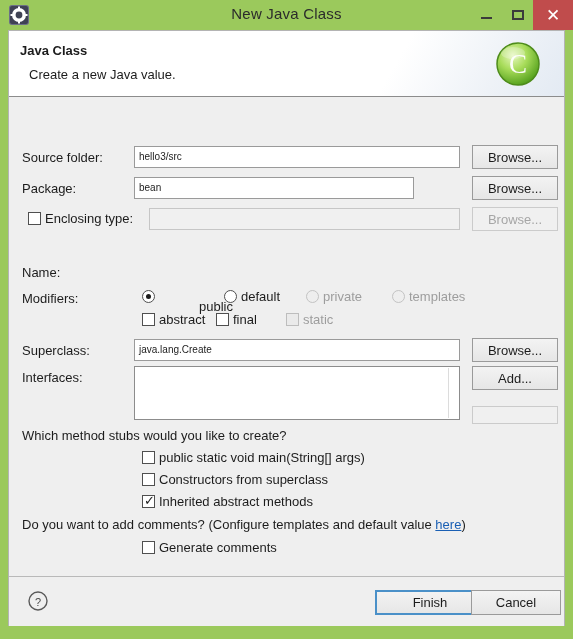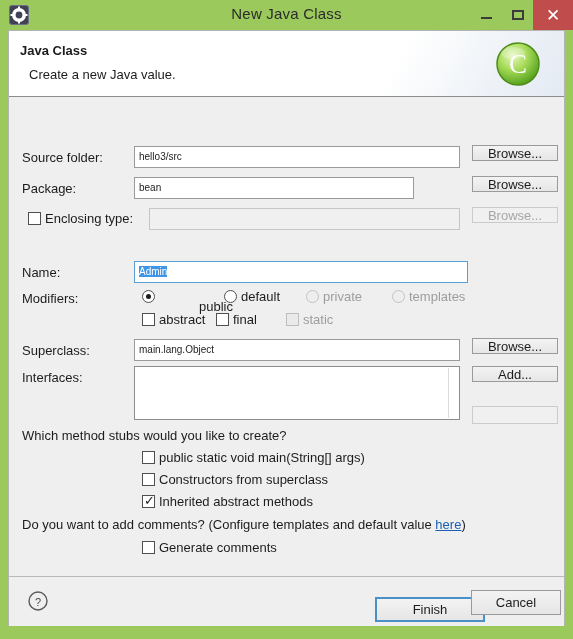--- a/index.html
+++ b/index.html
@@ -105,21 +105,21 @@
   }
   .field.focused { border: 1px solid #5a9fd4; }
   .field.disabled { background: #f0f0f0; border: 1px solid #c6c6c6; }
 
   .sel {
     background: #3f95e8; color: #ffffff;
   }
 
   .btn {
     position: absolute; box-sizing: border-box;
-    height: 16px; width: 86px;
+    height: 24px; width: 86px;
     background: linear-gradient(#f3f3f3, #e6e6e6);
     border: 1px solid #9a9a9a;
     font-size: 13px; color: #1c1c1c;
     display: flex; align-items: center; justify-content: center;
     font-family: "Liberation Sans", sans-serif;
   }
   .btn.disabled { color: #a6a6a6; border-color: #cbcbcb; background: #f0f0f0; }
   .btn.focus-ring { border: 1px solid #4a90c8; box-shadow: 0 0 0 1px #4a90c8 inset; }
 
   
@@ -232,21 +232,20 @@
       <div class="lbl" style="left:13px; top:83px;">Package:</div>
       <div class="field" style="left:125px; top:79px; width:280px;">bean</div>
       <div class="btn" style="left:463px; top:78px;">Browse...</div>
 
       <div class="cb" style="left:19px; top:114px;"></div>
       <div class="lbl" style="left:36px; top:113px;">Enclosing type:</div>
       <div class="field disabled" style="left:140px; top:110px; width:311px;"></div>
       <div class="btn disabled" style="left:463px; top:109px;">Browse...</div>
 
       <div class="lbl" style="left:13px; top:167px;">Name:</div>
-      <div class="field focused" style="left:125px; top:163px; width:334px;"><span class="sel">Admin</span></div>
 
       <div class="lbl" style="left:13px; top:193px;">Modifiers:</div>
 
       <div class="rb" style="left:133px; top:192px;">
         <div class="dot"></div>
       </div>
       <div class="lbl" style="left:150px; top:201px;margin-left:40px;">public</div>
 
       <div class="rb" style="left:215px; top:192px;"></div>
       <div class="lbl" style="left:232px; top:191px;">default</div>
@@ -260,21 +259,21 @@
       <div class="cb" style="left:133px; top:215px;"></div>
       <div class="lbl" style="left:150px; top:214px;">abstract</div>
 
       <div class="cb" style="left:207px; top:215px;"></div>
       <div class="lbl" style="left:224px; top:214px;">final</div>
 
       <div class="cb disabled" style="left:277px; top:215px;"></div>
       <div class="lbl dim" style="left:294px; top:214px;">static</div>
 
       <div class="lbl" style="left:13px; top:245px;">Superclass:</div>
-      <div class="field" style="left:125px; top:241px; width:326px;">main.lang.Object</div>
+      <div class="field" style="left:125px; top:241px; width:326px;">java.lang.Create</div>
       <div class="btn" style="left:463px; top:240px;">Browse...</div>
 
       <div class="lbl" style="left:13px; top:272px;">Interfaces:</div>
       <div class="listbox" style="left:125px; top:268px; width:326px; height:54px;">
         <div class="sbtrack"></div>
       </div>
       <div class="btn" style="left:463px; top:268px;">Add...</div>
       <div class="btn disabled" style="left:463px; top:308px; height:18px; overflow:hidden;"></div>
 
       <div class="lbl" style="left:13px; top:330px;">Which method stubs would you like to create?</div>
@@ -296,18 +295,18 @@
       <div class="lbl" style="left:150px; top:442px;">Generate comments</div>
     </div>
 
     <div class="footer">
       <div class="help-icon">
         <svg width="22" height="22" viewBox="0 0 22 22">
           <circle cx="11" cy="11" r="9" fill="none" stroke="#5a5a5a" stroke-width="1.4"></circle>
           <text x="11" y="15.5" text-anchor="middle" font-family="Liberation Sans, sans-serif" font-size="11" fill="#4a4a4a">?</text>
         </svg>
       </div>
-      <div class="btn focus-ring" style="left:366px; top:20px; width:110px; height:25px;">Finish</div>
+      <div class="btn focus-ring" style="left:366px; top:13px; width:110px; height:25px;">Finish</div>
       <div class="btn" style="left:462px; top:13px; width:90px; height:25px;">Cancel</div>
     </div>
 
   </div>
 </div>
 
 </body></html>

